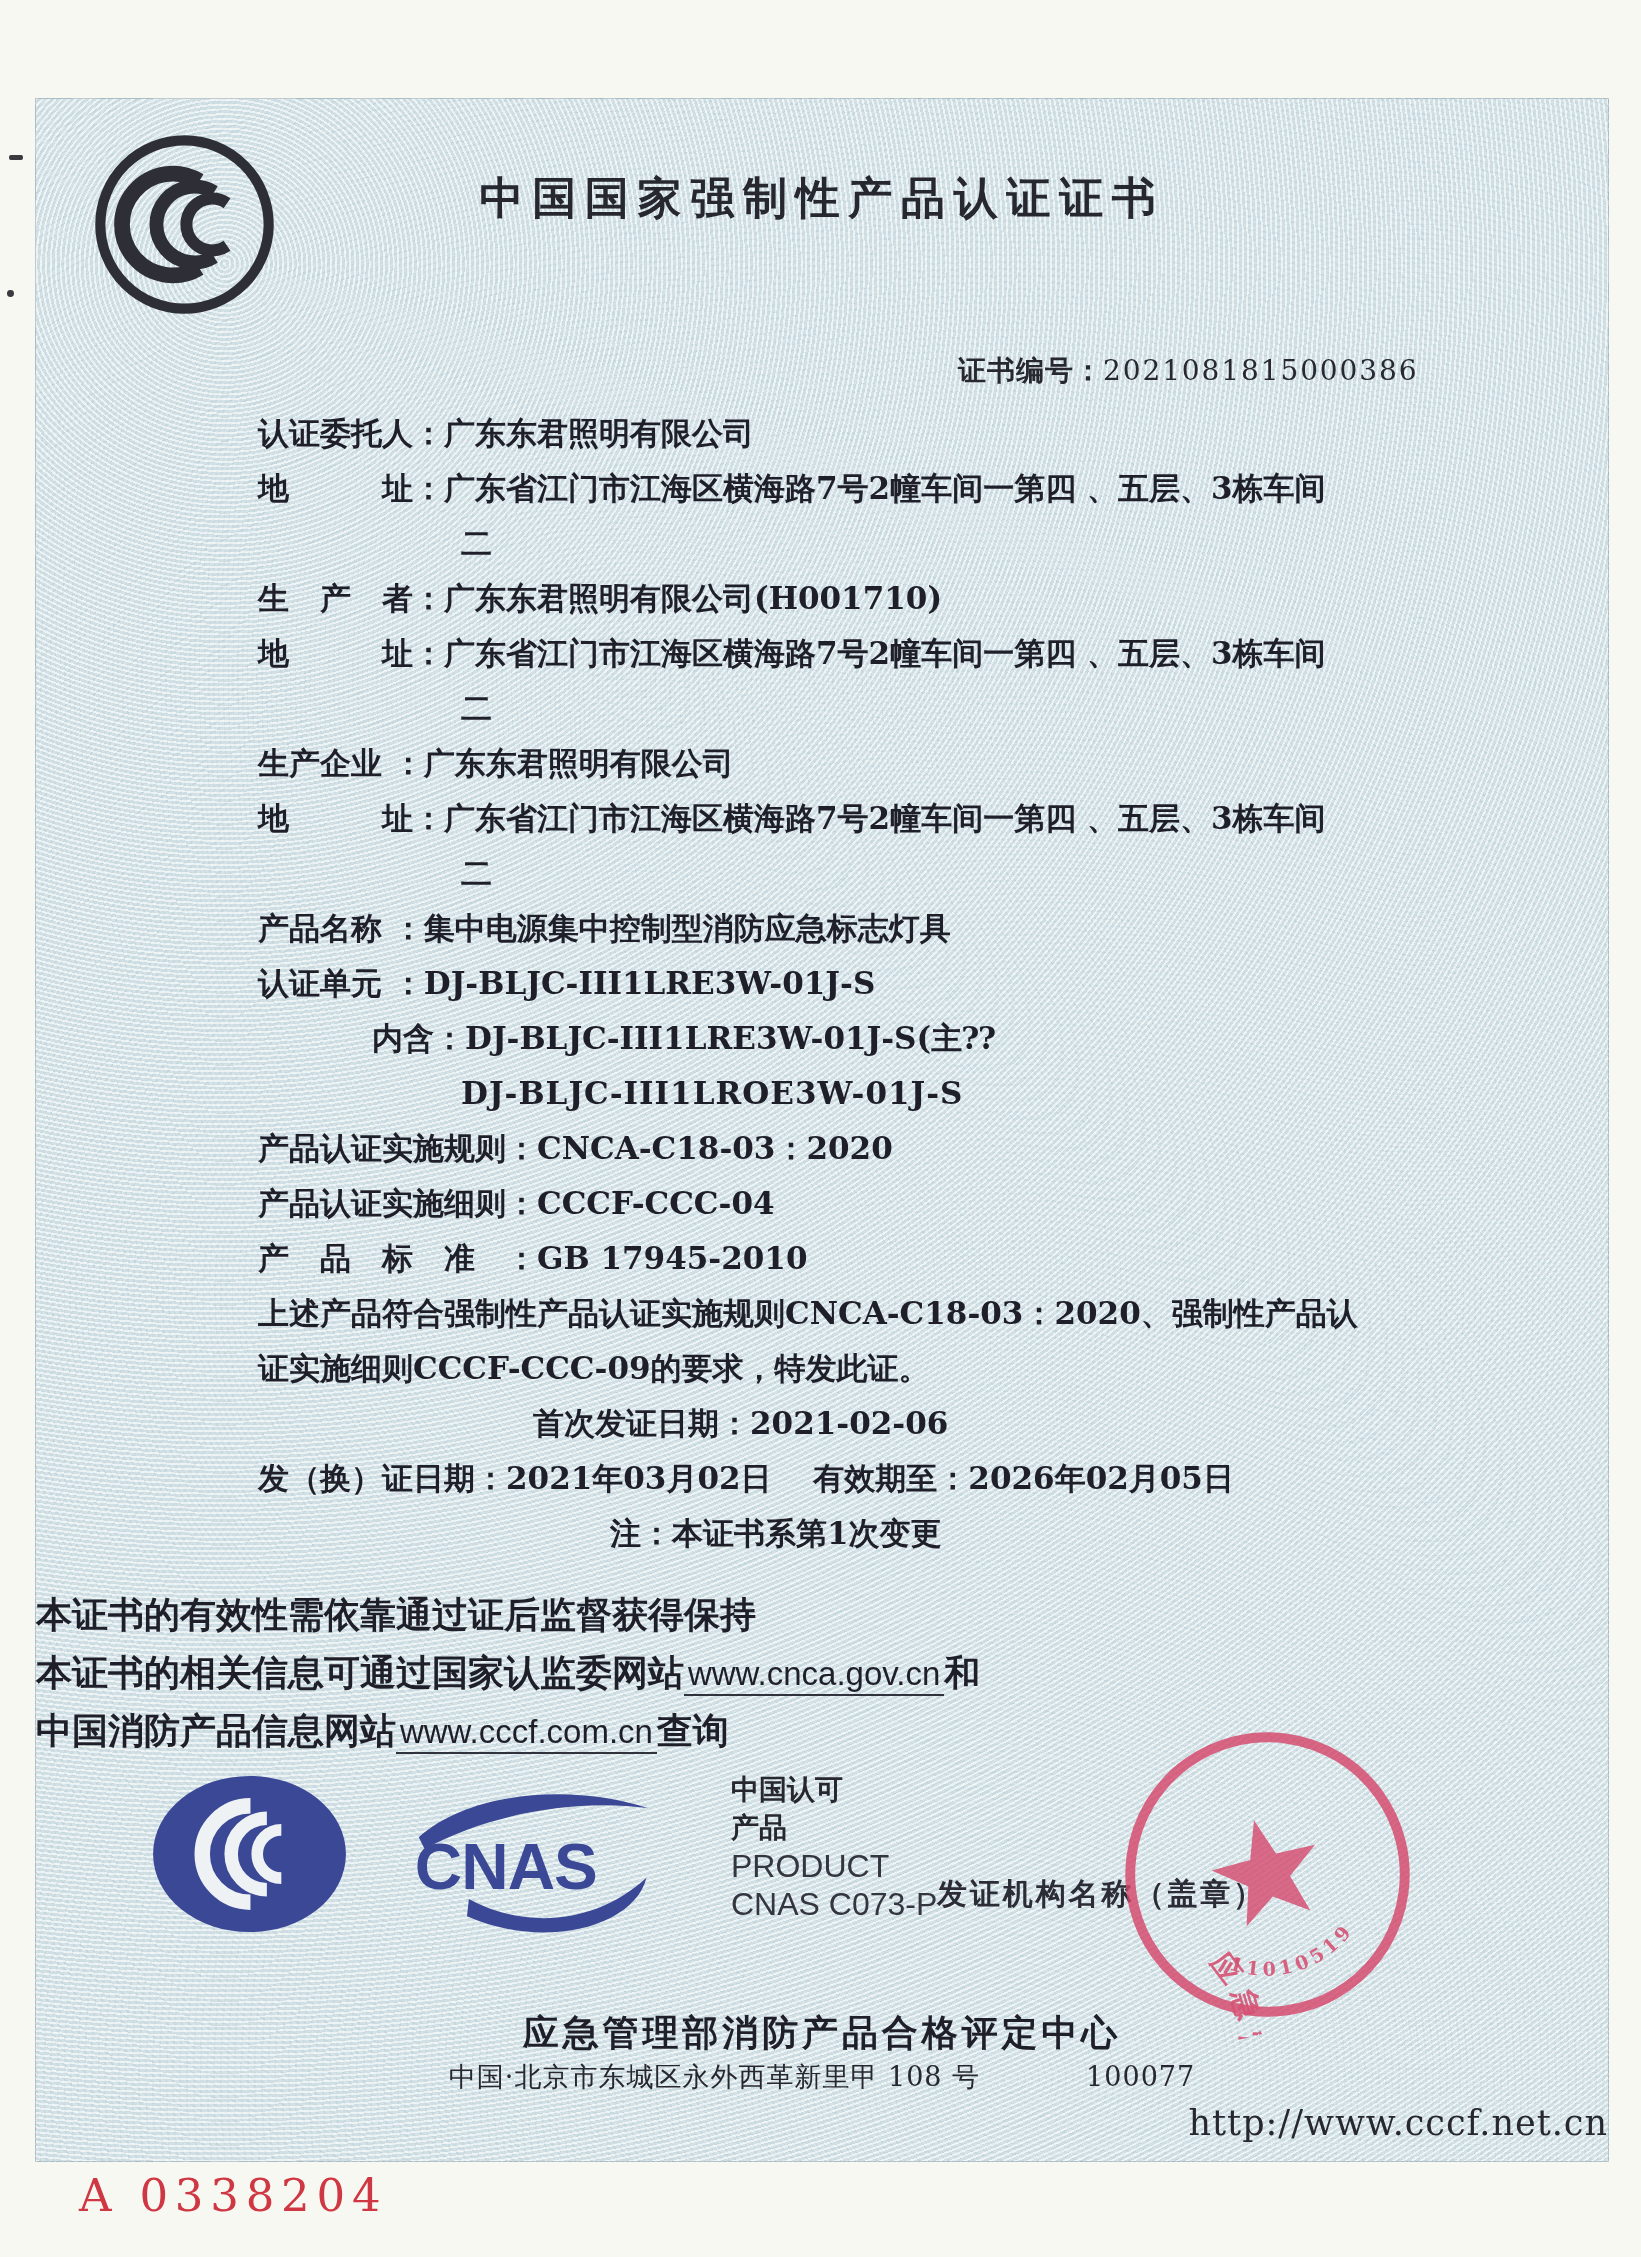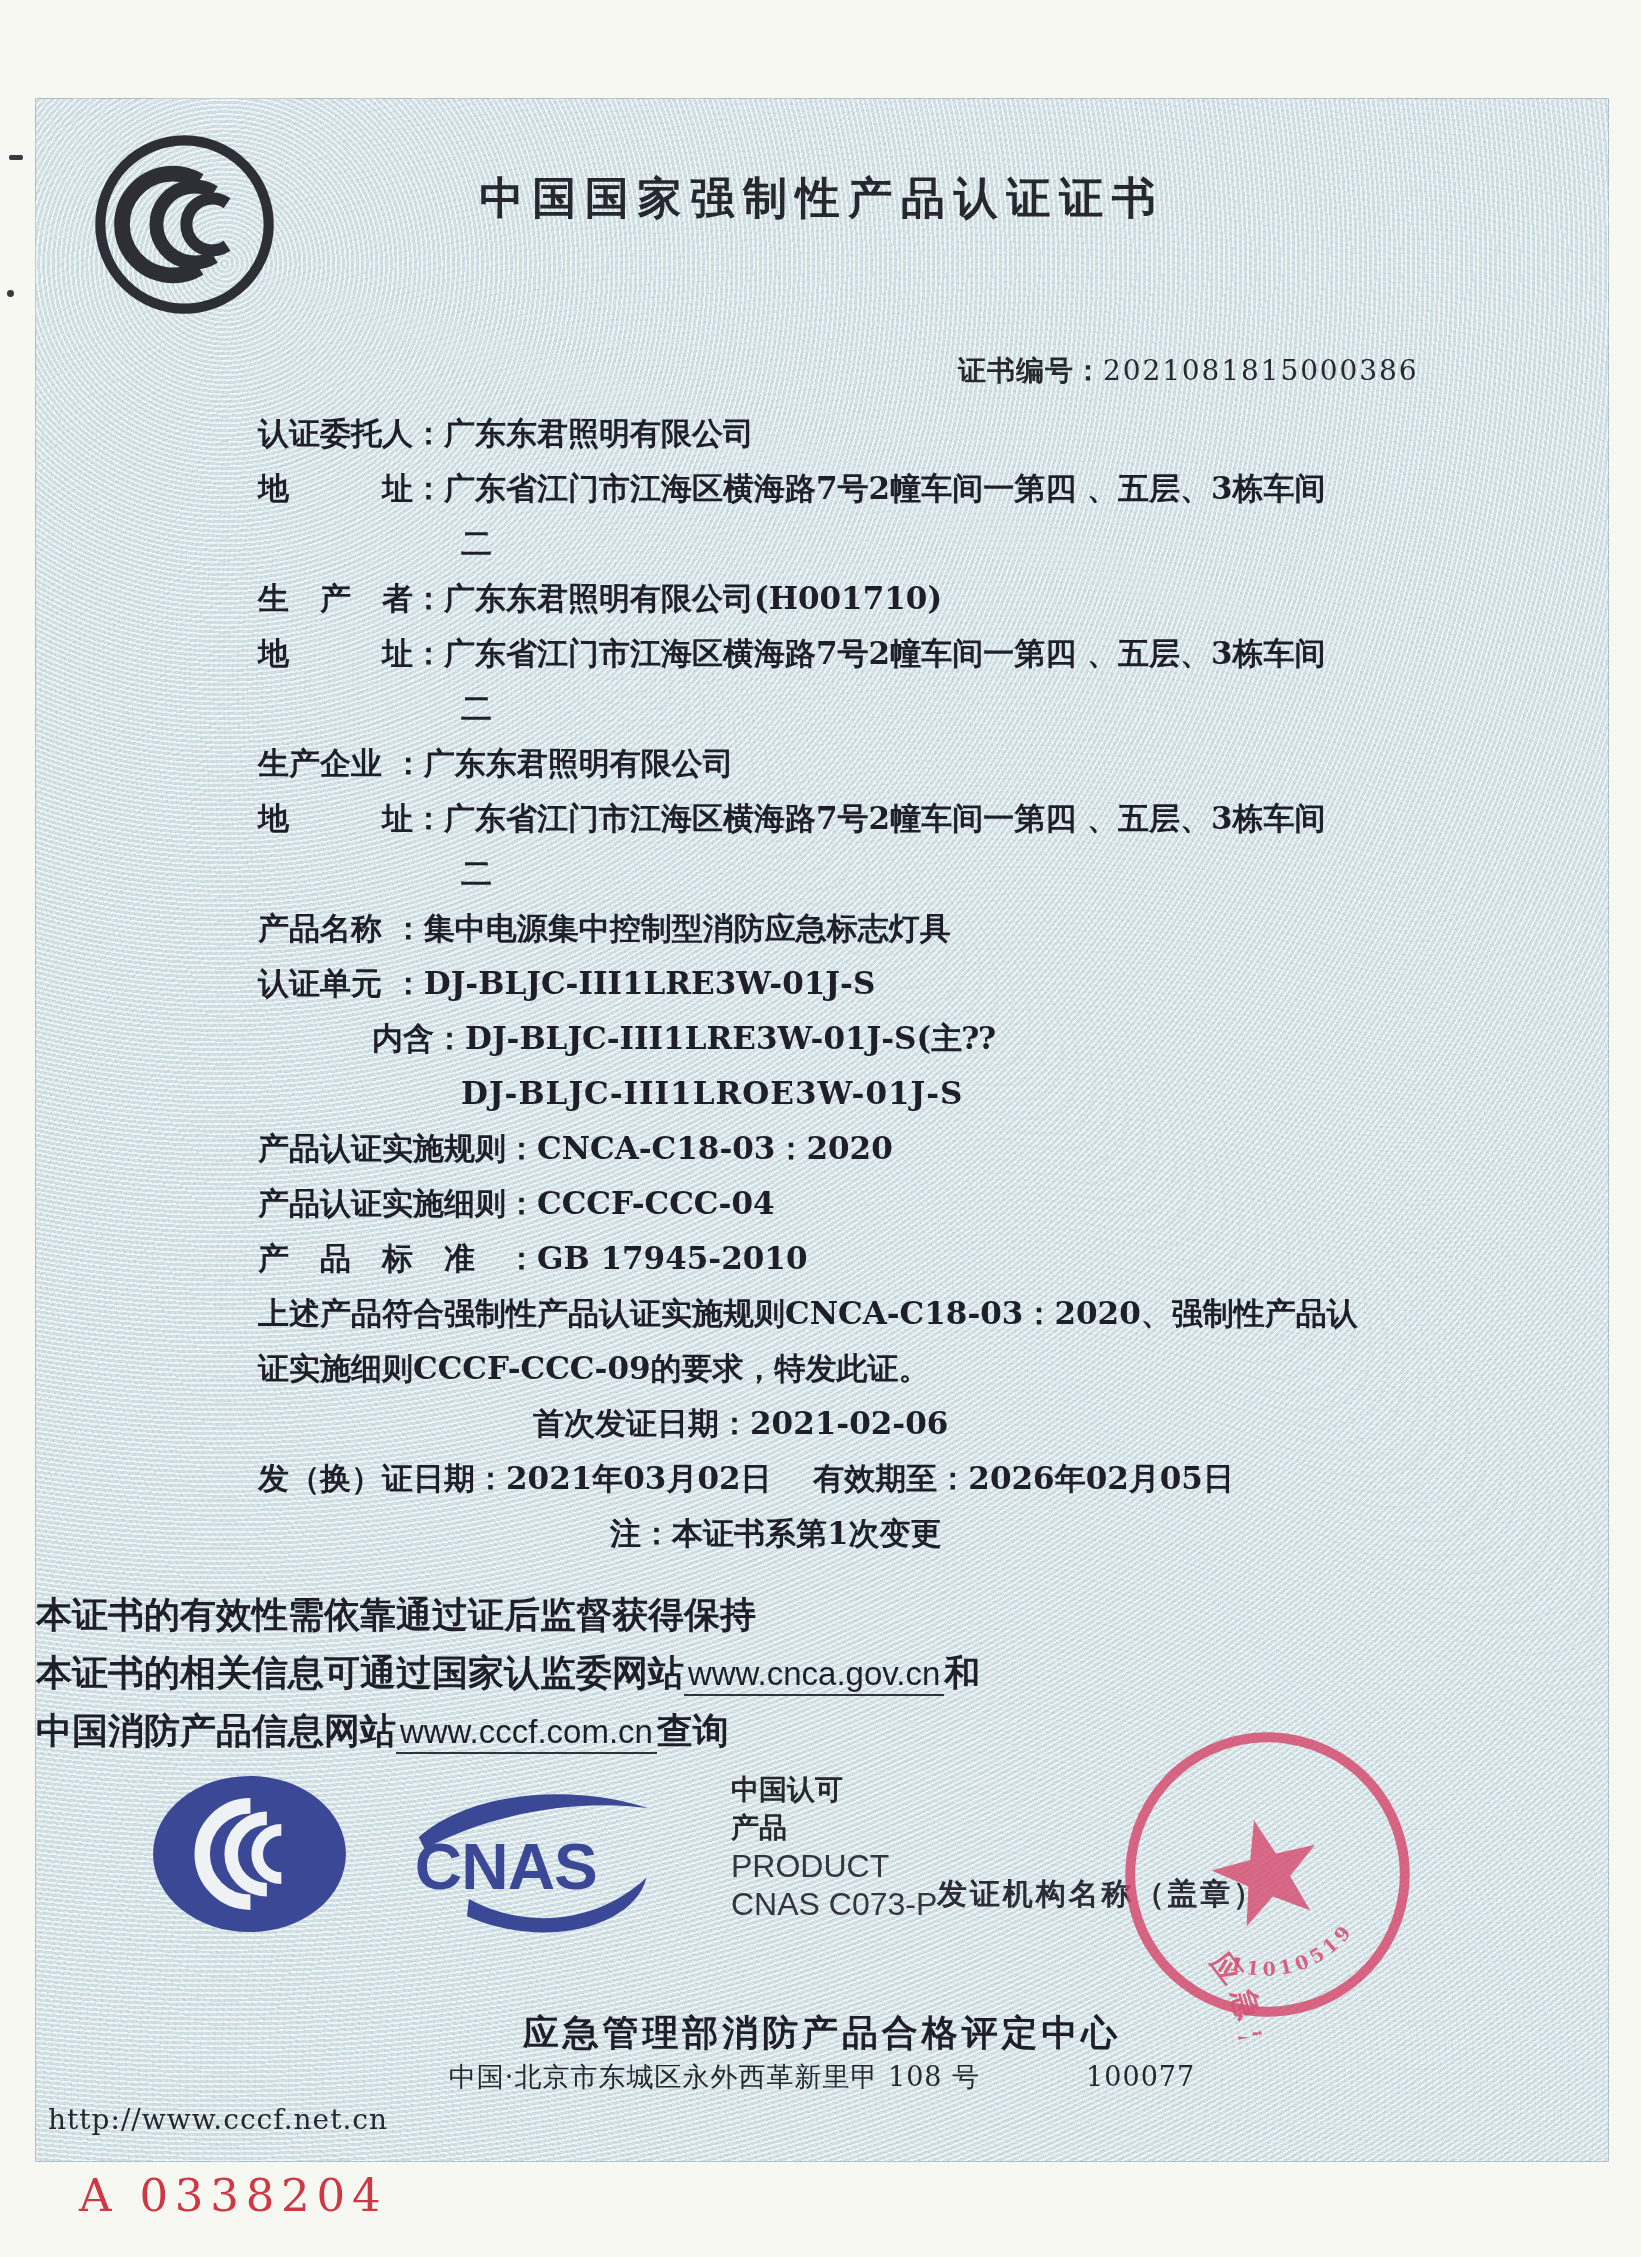--- a/index.html
+++ b/index.html
@@ -56,21 +56,21 @@
   
   .ccc-blue-logo{position:absolute;left:114px;top:1674px;width:199px;height:162px;}
   .cnas-logo{position:absolute;left:375px;top:1682px;width:247px;height:153px;}
   .accred{position:absolute;left:695px;top:1672px;font-size:28px;font-weight:700;line-height:38px;color:#26272f;}
   .accred .en{font-family:"Liberation Sans","DejaVu Sans",sans-serif;font-weight:400;font-size:32px;color:#33353f;}
   .issuer-label{position:absolute;left:901px;top:1775px;font-size:30px;font-weight:600;letter-spacing:2.9px;color:#2b2c35;z-index:1;}
   .stamp{position:absolute;left:1078px;top:1622px;width:307px;height:307px;z-index:2;opacity:.92;transform:rotate(-14deg);}
   .org-name{position:absolute;left:0;top:1910px;width:100%;text-align:center;font-size:36px;font-weight:700;letter-spacing:3.9px;color:#1e1f29;}
   .org-addr{position:absolute;left:0;top:1960px;width:100%;text-align:center;font-size:27px;color:#26272f;letter-spacing:1px;}
   .org-addr .post{margin-left:106px;}
-  .org-url{position:absolute;left:12px;top:2004px;width:100%;text-align:left;font-size:28px;color:#26272f;letter-spacing:1px;}
+  .org-url{position:absolute;left:0;top:2004px;width:100%;text-align:right;font-size:35px;color:#26272f;letter-spacing:1px;}
   
   .serial{
     position:absolute;left:79px;top:2169px;font-size:45px;letter-spacing:6.8px;
     color:#cf3743;font-family:"DejaVu Serif","Liberation Serif",serif;
   }
 </style>
 </head>
 <body>
 
 <div class="cert">

